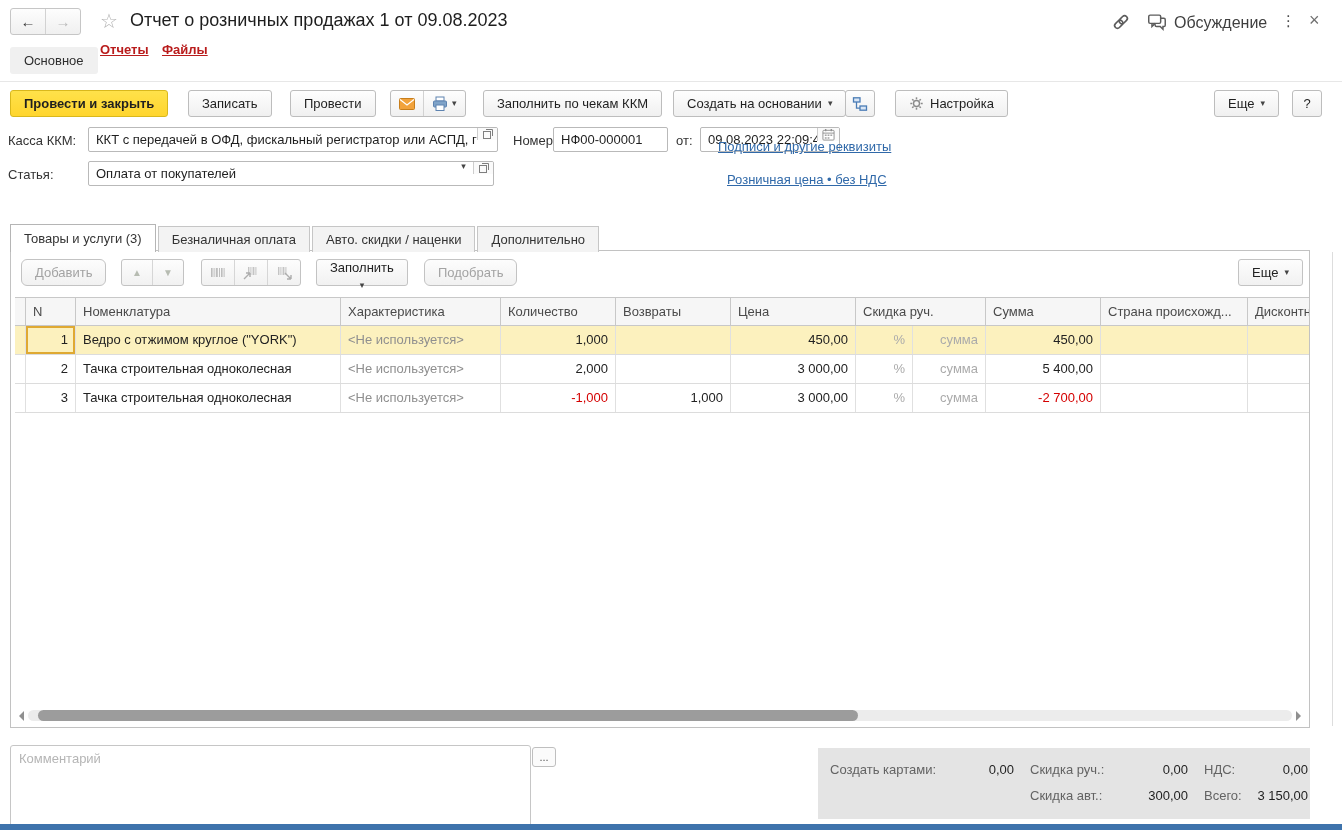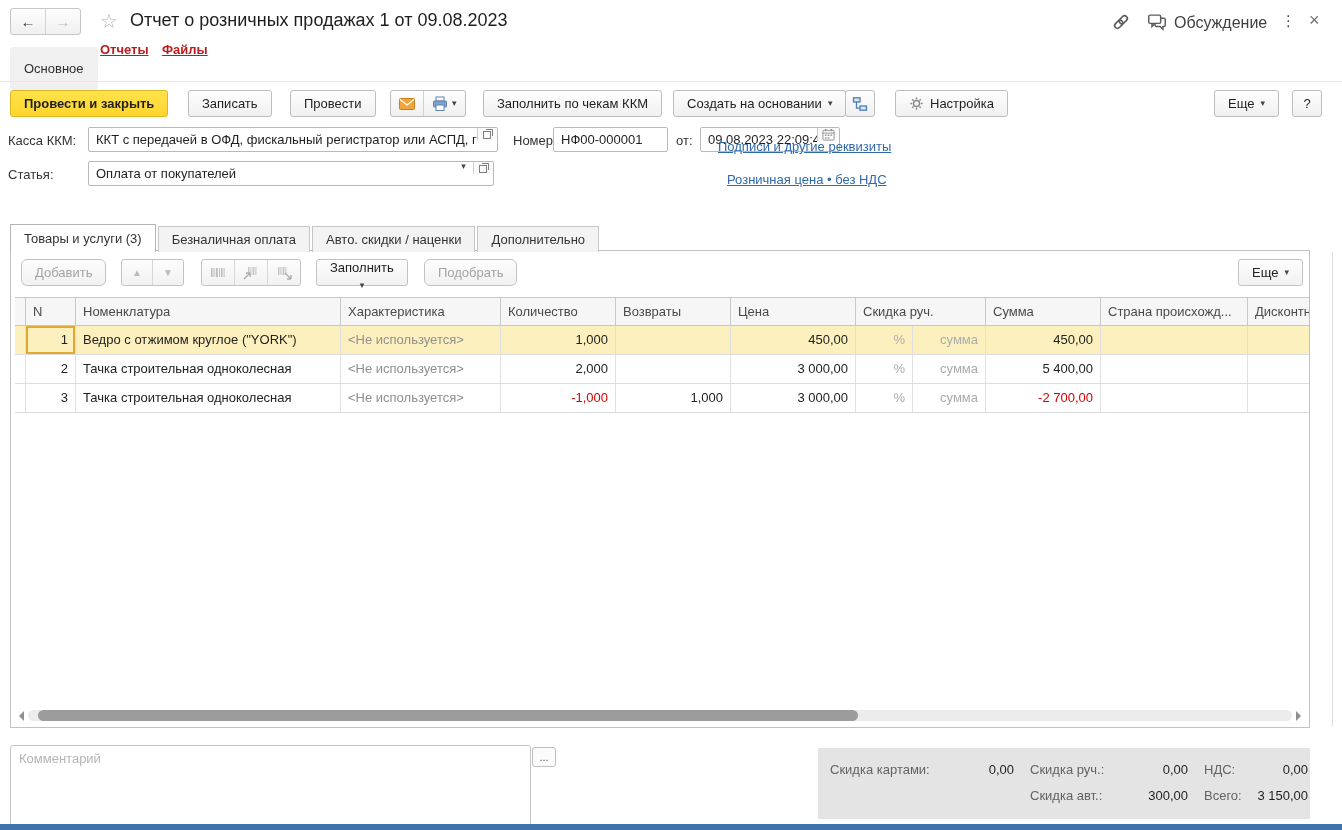--- a/index.html
+++ b/index.html
@@ -13,21 +13,21 @@
   .navgroup .seg+.seg{border-left:1px solid #D2D2D2;}
   .arrow-back{color:#3A3A3A;} .arrow-fwd{color:#B9B9B9;}
   .star{position:absolute;left:100px;top:11px;font-size:20px;color:#B3B3B3;line-height:20px;}
   .wtitle{position:absolute;left:130px;top:10px;font-size:18px;color:#1E1E1E;white-space:nowrap;}
   .hicon{position:absolute;top:11px;width:22px;height:22px;display:flex;align-items:center;justify-content:center;}
   .disc-label{position:absolute;left:1174px;top:14px;font-size:16px;color:#3F3F3F;}
   .kebab{position:absolute;left:1281px;top:12px;font-size:15px;color:#4D4D4D;letter-spacing:1px;}
   .wclose{position:absolute;left:1309px;top:10px;font-size:18px;color:#707070;}
 
   
-  .chip{position:absolute;left:10px;top:47px;height:27px;line-height:27px;padding:8px 14px;background:#F0F0F0;
+  .chip{position:absolute;left:10px;top:47px;height:27px;line-height:27px;padding:0 14px;background:#F0F0F0;
         border-radius:3px;color:#2E2E2E;}
   .navlink{position:absolute;top:42px;color:#b91c1c;text-decoration:underline;cursor:pointer;font-weight:bold;}
   .sep{position:absolute;left:0;top:81px;width:1342px;height:1px;background:#E7E7E7;}
 
   
   .btn{position:absolute;top:90px;height:27px;display:inline-flex;align-items:center;gap:6px;padding:0 13px;
        border:1px solid #BDBDBD;border-radius:3px;background:linear-gradient(#FEFEFE,#F0F0F0);
        font-size:13px;color:#1F1F1F;box-sizing:border-box;white-space:nowrap;cursor:pointer;}
   .btn.primary{background:linear-gradient(#FFE24A,#FFD52E);border-color:#D9B81C;font-weight:bold;}
   .btn.square{padding:0;justify-content:center;}
@@ -406,21 +406,21 @@
 
   <div class="vline"></div>
 
   <textarea class="comment" placeholder="Комментарий" style=""></textarea>
   <div class="dotsbtn">
       <span>...</span>
     </div>
 
   <div class="totals">
     <div class="tcell">
-      <span class="tlabel">Скидка картами:</span>
+      <span class="tlabel">Создать картами:</span>
       <span class="tval">0,00</span>
     </div>
     <div class="tcell">
       <span class="tlabel">Скидка руч.:</span>
       <span class="tval">0,00</span>
     </div>
     <div class="tcell">
       <span class="tlabel">НДС:</span>
       <span class="tval">0,00</span>
     </div>

